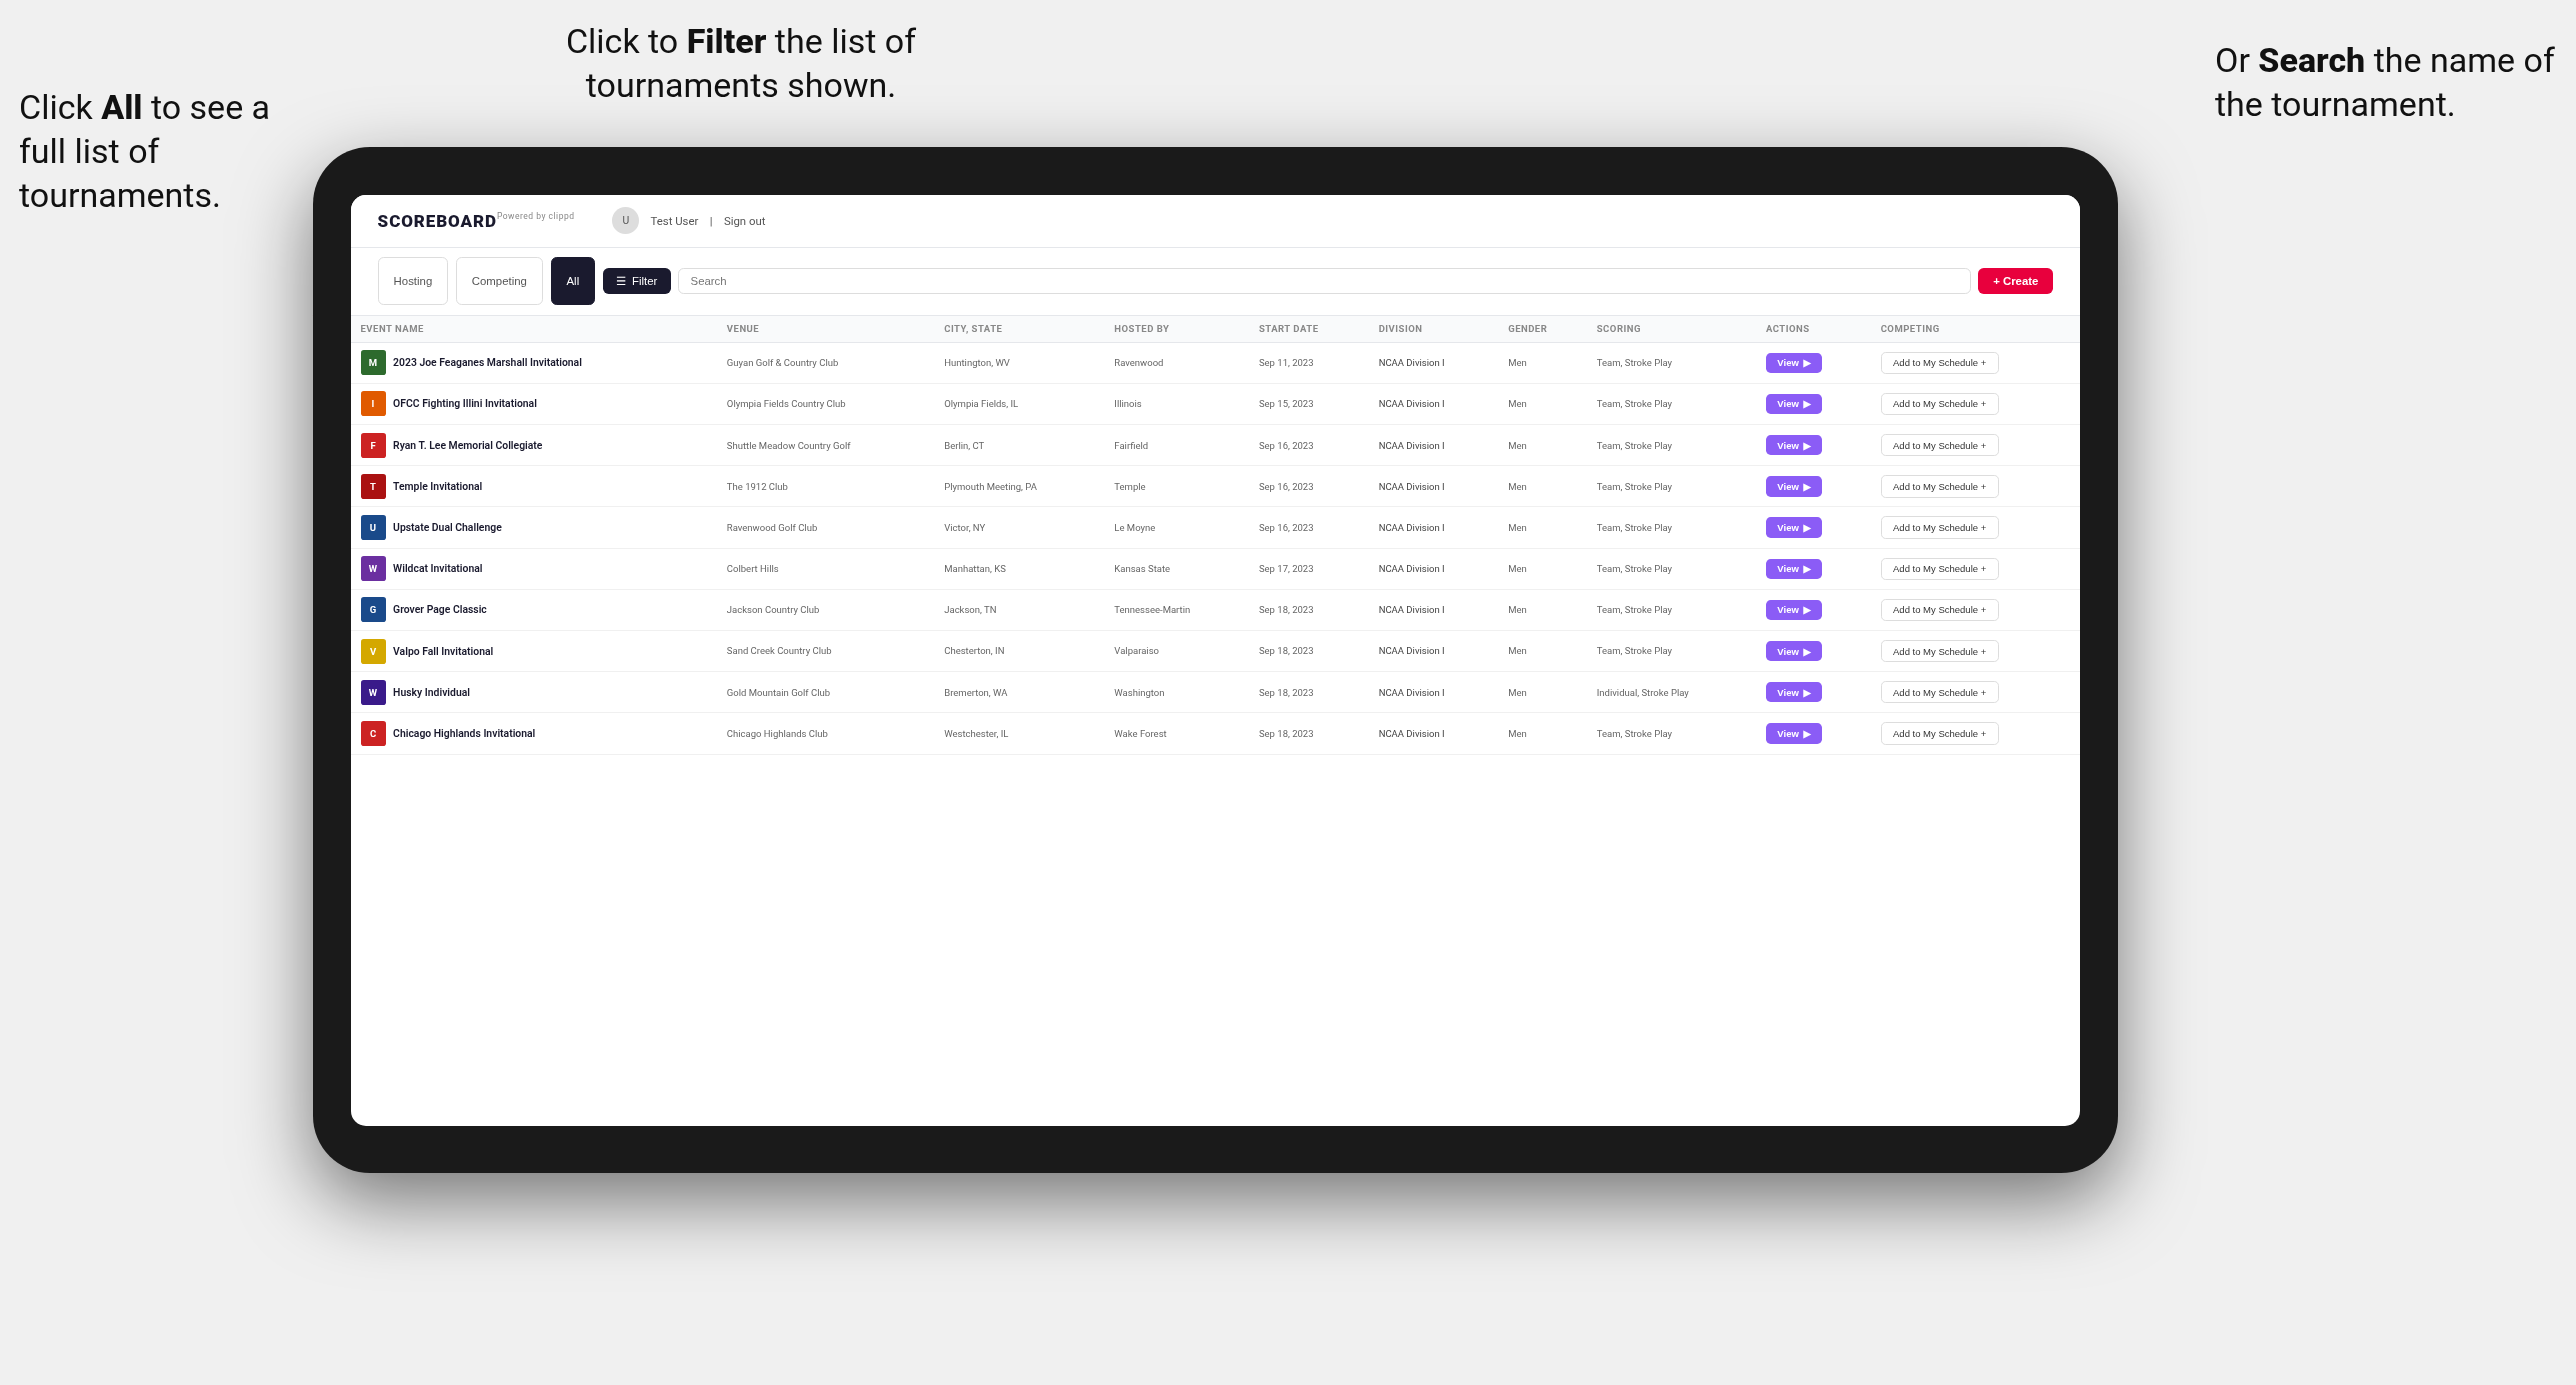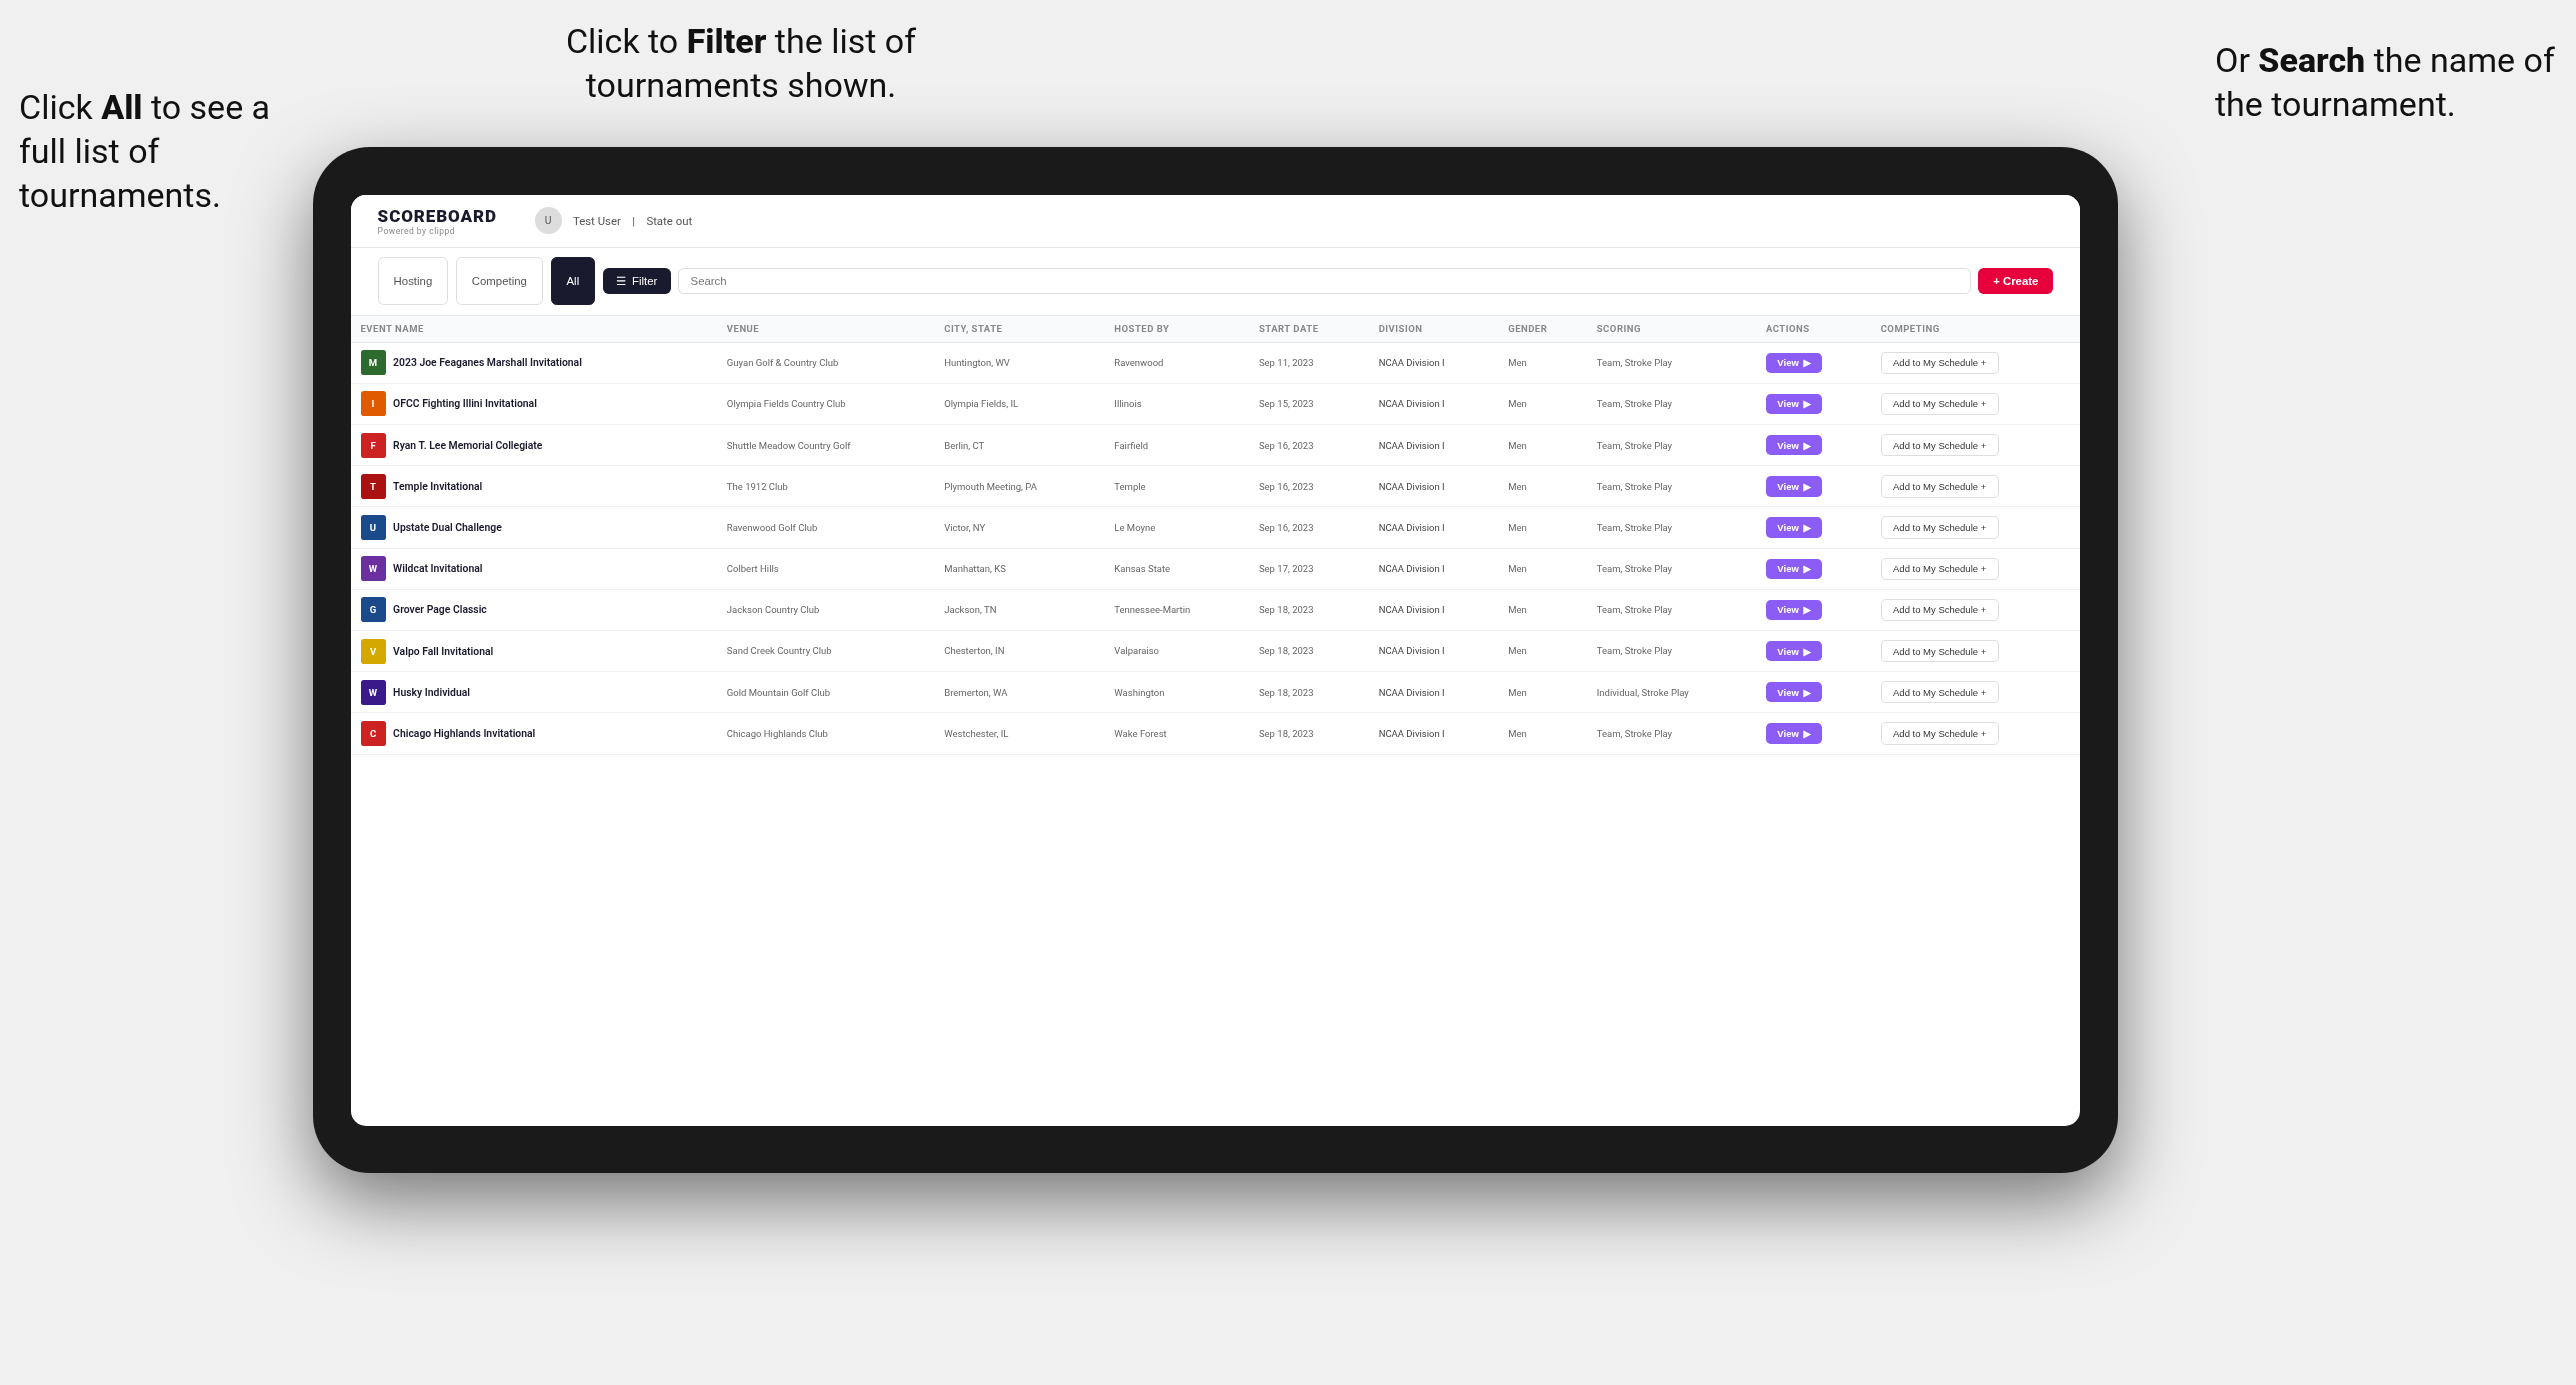--- a/index.html
+++ b/index.html
@@ -77,21 +77,21 @@
       display: flex;
       align-items: center;
       padding: 0 26.6px;
       height: 53px;
       background: #fff;
       border-bottom: 0.9px solid #e5e7eb;
       flex-shrink: 0;
     }
     .logo-area {
       display: flex;
-      flex-direction: column;
+      flex-direction: row;
       margin-right: 38px;
     }
     .logo-text {
       font-size: 17px;
       font-weight: 900;
       color: #1a1a2e;
       letter-spacing: 0.9px;
     }
     .logo-sub {
       font-size: 8.5px;
@@ -307,21 +307,21 @@
 
     <div class="app-header">
       <div class="logo-area">
         <span class="logo-text">SCOREBOARD</span>
         <span class="logo-sub">Powered by clippd</span>
       </div>
       <div class="header-right">
         <div class="user-avatar">U</div>
         <span>Test User</span>
         <span>|</span>
-        <span style="cursor:pointer; color:#555;">State out</span>
+        <span style="cursor:pointer; color:#555;">Sign out</span>
       </div>
     </div>
 
     <div class="toolbar">
       <button class="tab-btn">Hosting</button>
       <button class="tab-btn">Competing</button>
       <button class="tab-btn active-tab">All</button>
       <button class="filter-btn">
         <span>☰</span>
         <span>Filter</span>

